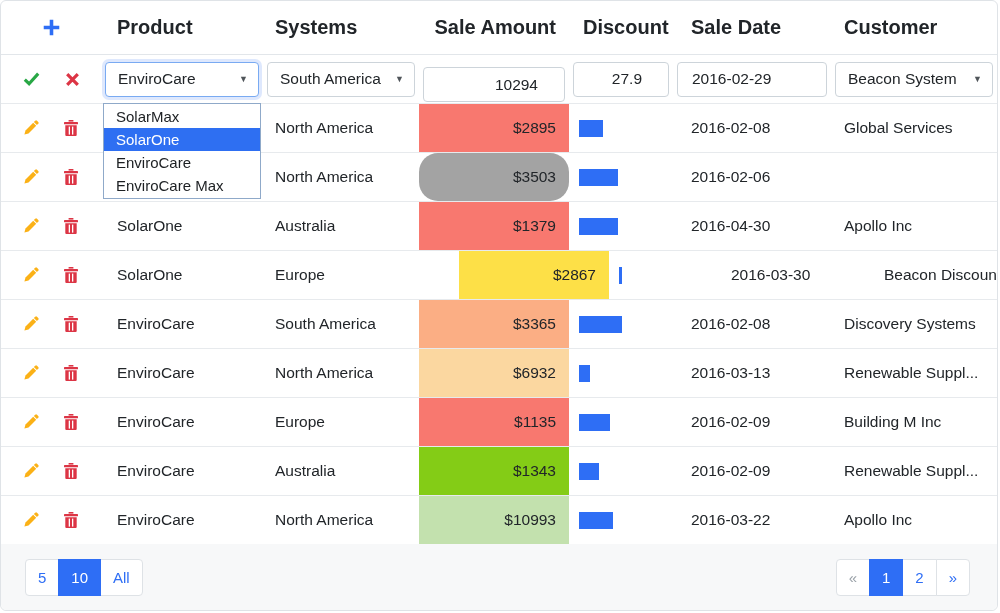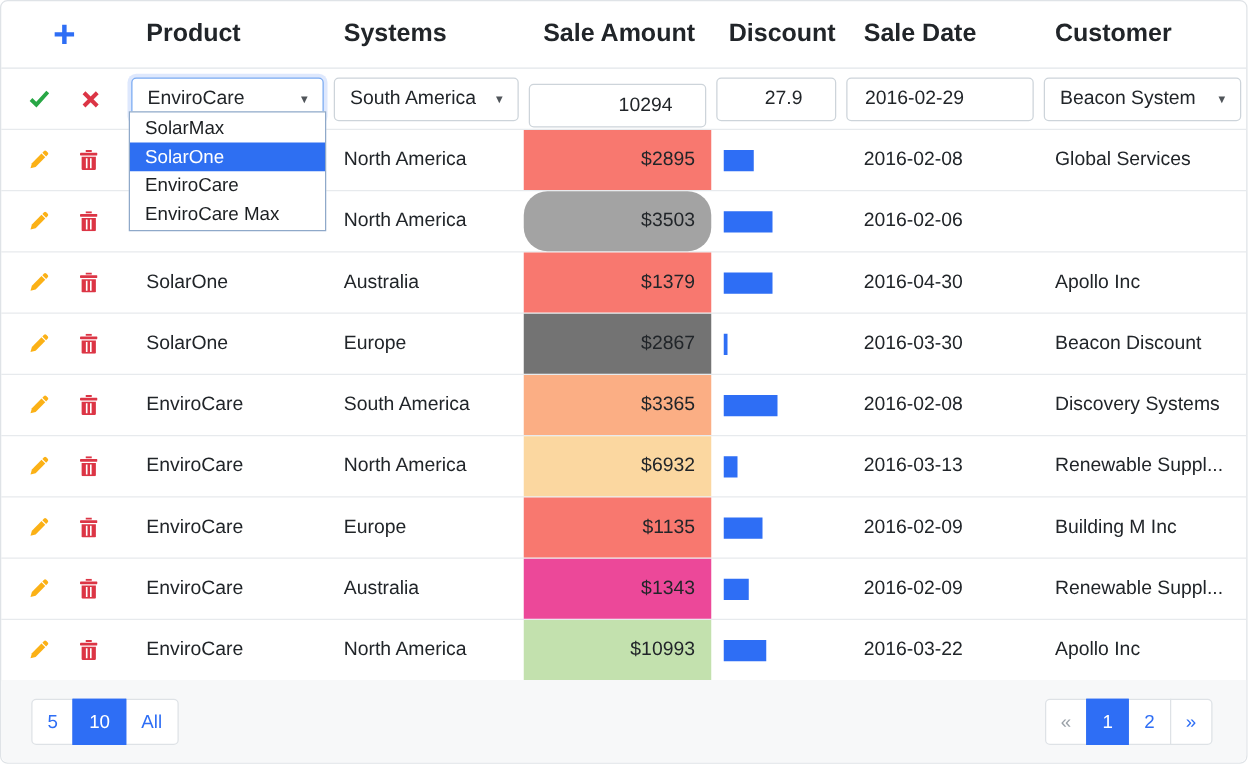--- a/index.html
+++ b/index.html
@@ -36,21 +36,21 @@
     font-family:"Liberation Sans",sans-serif;font-size:15.5px;color:#212529;}
   input.fld{outline:none;}
   input.fld.num{text-align:right;padding-right:26px;}
   input.fld.date{text-align:left;padding-left:14px;}
   .select{display:flex;align-items:center;justify-content:space-between;
     padding:0 10px 0 12px;cursor:pointer;}
   .select .caret{font-size:9px;color:#50555a;margin-left:6px;}
   .select.focused{border-color:#79aaf2;box-shadow:0 0 0 3px rgba(70,130,245,.18);}
   .select .val{overflow:hidden;white-space:nowrap;}
   
-  .popup{position:absolute;left:102px;top:88px;width:158px;background:#fff;
+  .popup{position:absolute;left:102px;top:102px;width:158px;background:#fff;
     border:1px solid #8fa9c9;z-index:10;padding:1px 0;}
   .option{height:23px;line-height:23px;padding:0 12px;font-size:15px;color:#1c1f22;cursor:pointer;
     white-space:nowrap;overflow:hidden;}
   .option.selected{background:#2e6ff2;color:#fff;}
   
   .footer{position:absolute;left:0;right:0;bottom:0;height:66px;background:#f7f8f9;
     display:flex;align-items:center;justify-content:space-between;padding:0 27px 0 24px;
     border-radius:0 0 6px 6px;}
   .btn-group{display:flex;}
   .pgbtn{min-width:34px;height:37px;padding:0 12px;background:#fff;border:1px solid #dee2e6;
@@ -218,21 +218,21 @@
               <path fill="#dc3545" d="M4.6 0h4.8v1.6H4.6z"></path>
               <rect x="0" y="2.1" width="14" height="2.2" rx="0.6" fill="#dc3545"></rect>
               <path fill="#dc3545" d="M1.3 5.3h11.4V15a1 1 0 0 1-1 1H2.3a1 1 0 0 1-1-1z"></path>
               <rect x="4.7" y="6.6" width="1.3" height="8" fill="#fff"></rect>
               <rect x="8" y="6.6" width="1.3" height="8" fill="#fff"></rect>
             </svg>
           </span>
         </div>
         <div class="c-prod">SolarOne</div>
         <div class="c-reg">Europe</div>
-        <div class="c-amt" style="background: #737373;">$2867</div>
+        <div class="c-amt" style="background: #fde047; margin-left: 40px;">$2867</div>
         <div class="c-disc">
           <div class="bar" style="width: 3px;"></div>
         </div>
         <div class="c-date">2016-03-30</div>
         <div class="c-cust">Beacon Discount</div>
       </div>
       <div class="row">
         <div class="c-act">
           <span class="icon-btn">
             <svg width="16" height="16" viewBox="0 0 16 16">
@@ -326,21 +326,21 @@
               <path fill="#dc3545" d="M4.6 0h4.8v1.6H4.6z"></path>
               <rect x="0" y="2.1" width="14" height="2.2" rx="0.6" fill="#dc3545"></rect>
               <path fill="#dc3545" d="M1.3 5.3h11.4V15a1 1 0 0 1-1 1H2.3a1 1 0 0 1-1-1z"></path>
               <rect x="4.7" y="6.6" width="1.3" height="8" fill="#fff"></rect>
               <rect x="8" y="6.6" width="1.3" height="8" fill="#fff"></rect>
             </svg>
           </span>
         </div>
         <div class="c-prod">EnviroCare</div>
         <div class="c-reg">Australia</div>
-        <div class="c-amt" style="background: #ec4899;">$1343</div>
+        <div class="c-amt" style="background: #84cc16;">$1343</div>
         <div class="c-disc">
           <div class="bar" style="width: 20px;"></div>
         </div>
         <div class="c-date">2016-02-09</div>
         <div class="c-cust">Renewable Suppl...</div>
       </div>
       <div class="row">
         <div class="c-act">
           <span class="icon-btn">
             <svg width="16" height="16" viewBox="0 0 16 16">

